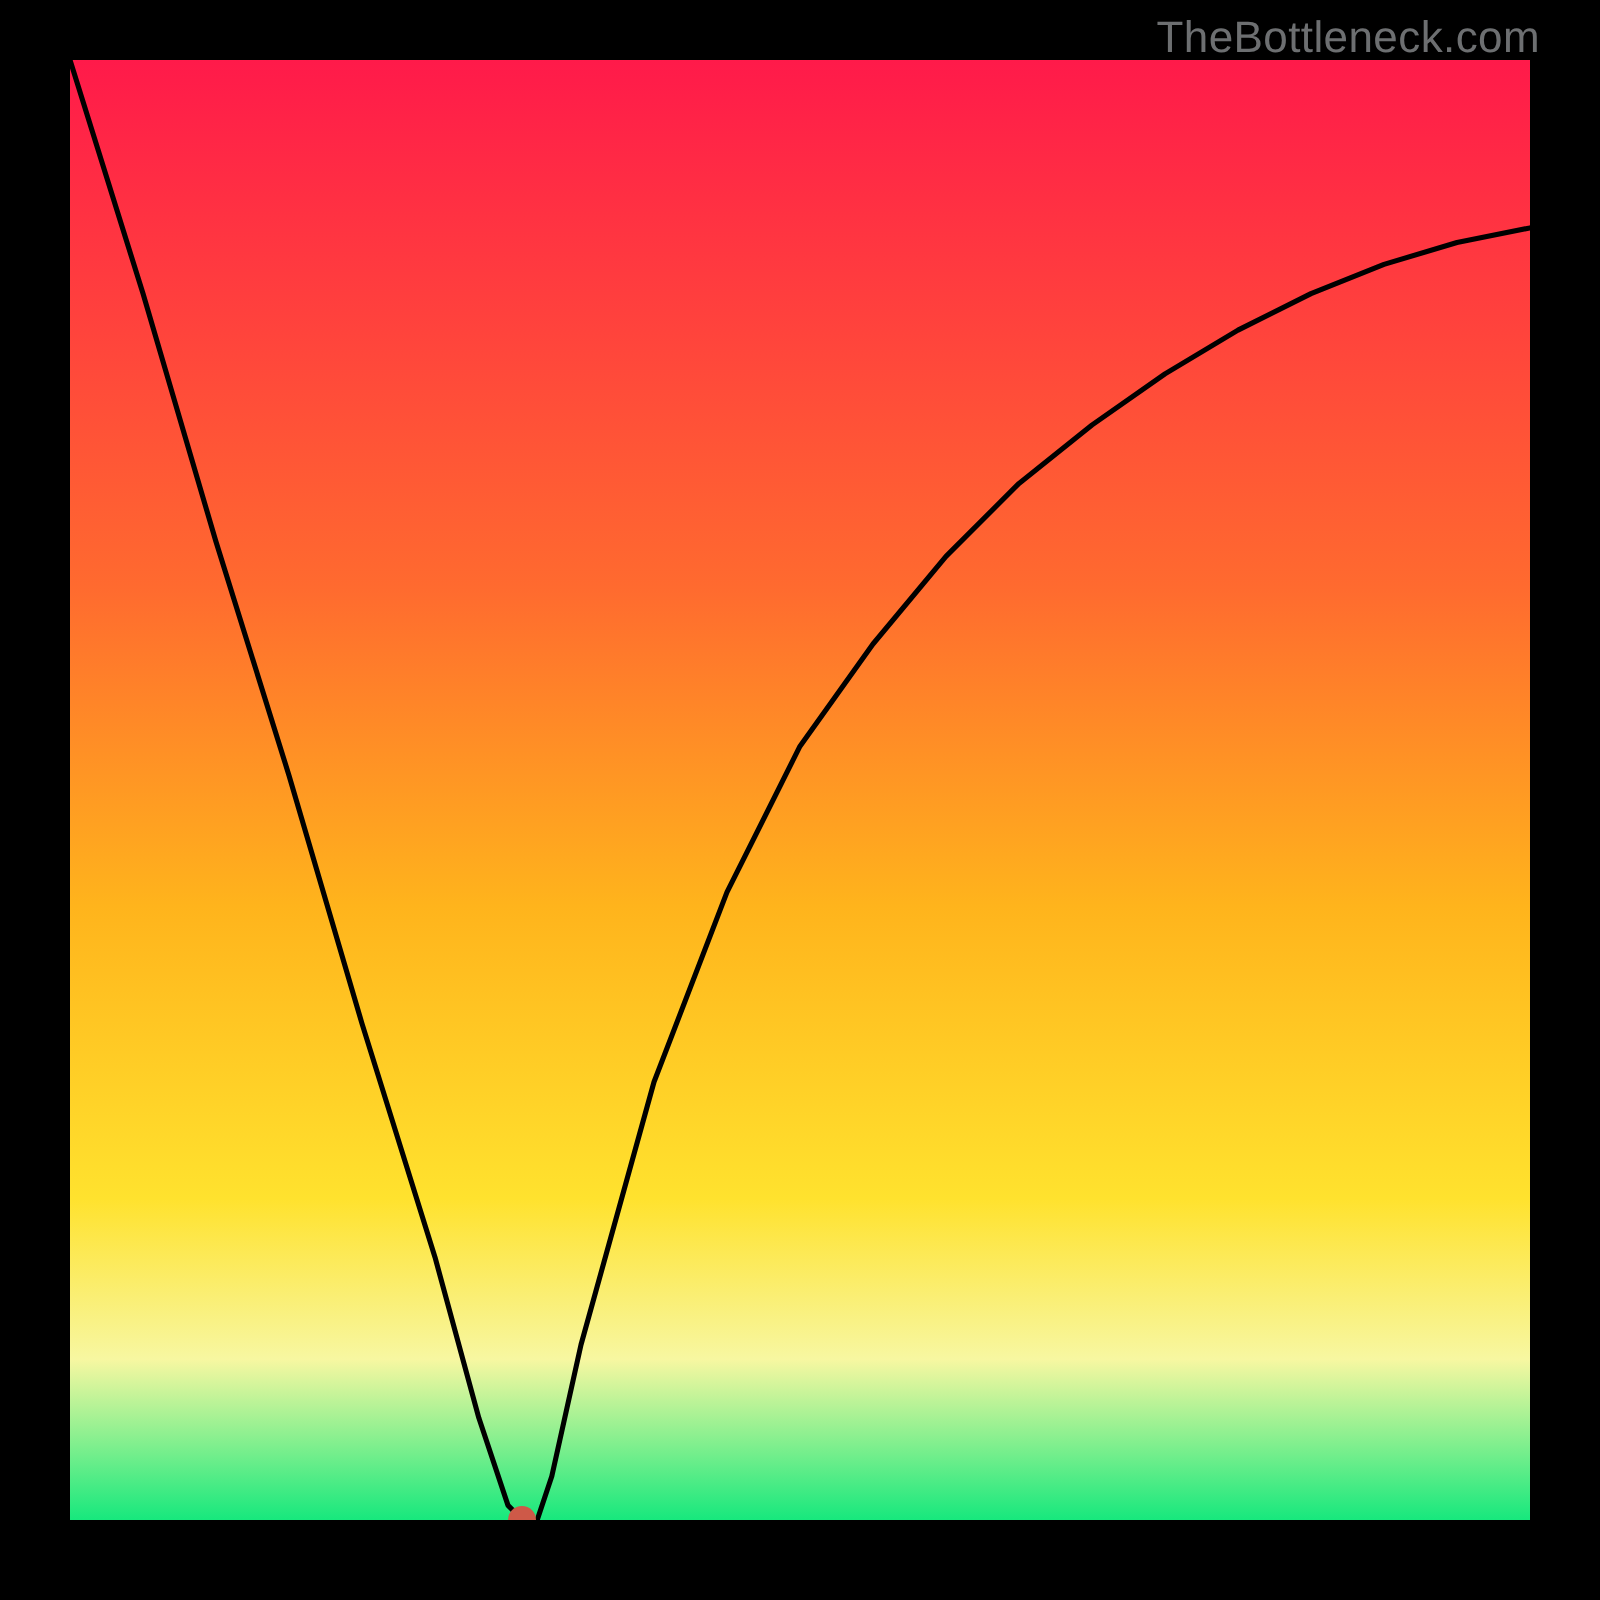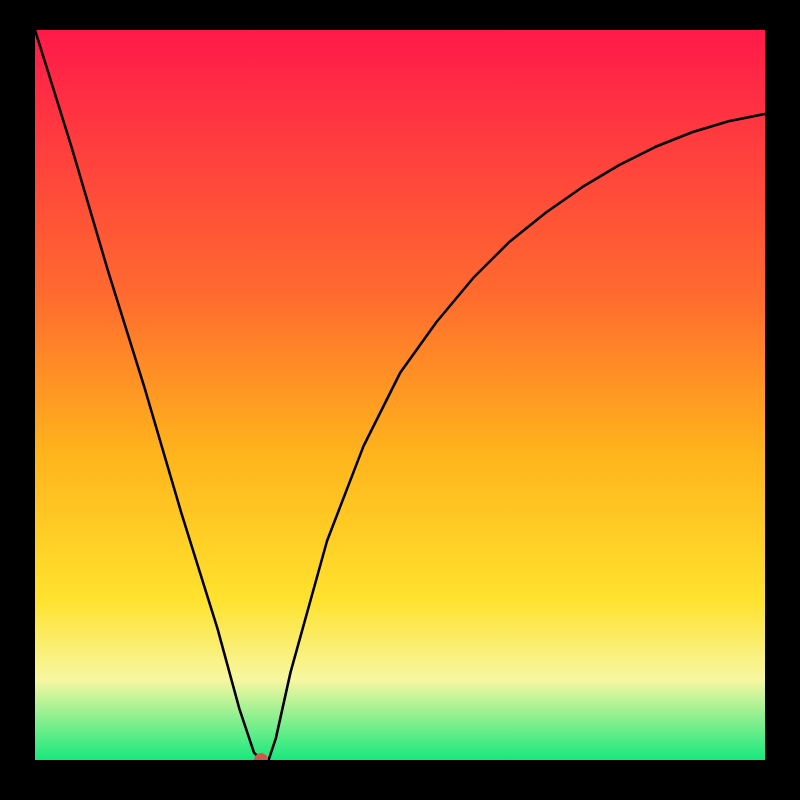--- a/index.html
+++ b/index.html
@@ -79,13 +79,14 @@
       <rect x="0" y="0" width="100" height="100" fill="url(#bg)"></rect>
     </svg>
 
     <svg class="curve" viewBox="0 0 100 100" preserveAspectRatio="none">
       <path id="curve-path" fill="none" stroke-width="0.35" stroke-linecap="round" stroke-linejoin="round" d="M0.00 0.00 L5.00 16.00 L10.00 33.00 L15.00 49.00 L20.00 66.00 L25.00 82.00 L28.00 93.00 L30.00 99.00 L31.00 100.00 L32.00 100.00 L33.00 97.00 L35.00 88.00 L40.00 70.00 L45.00 57.00 L50.00 47.00 L55.00 40.00 L60.00 34.00 L65.00 29.00 L70.00 25.00 L75.00 21.50 L80.00 18.50 L85.00 16.00 L90.00 14.00 L95.00 12.50 L100.00 11.50" stroke="#000000"></path>
     </svg>
 
     <div class="dot" id="marker-dot" style="left: 31%; top: 100%; background: rgb(206, 89, 72);"></div>
   </div>
 
+  <div class="watermark">TheBottleneck.com</div>
 </div>
 
 </body></html>

